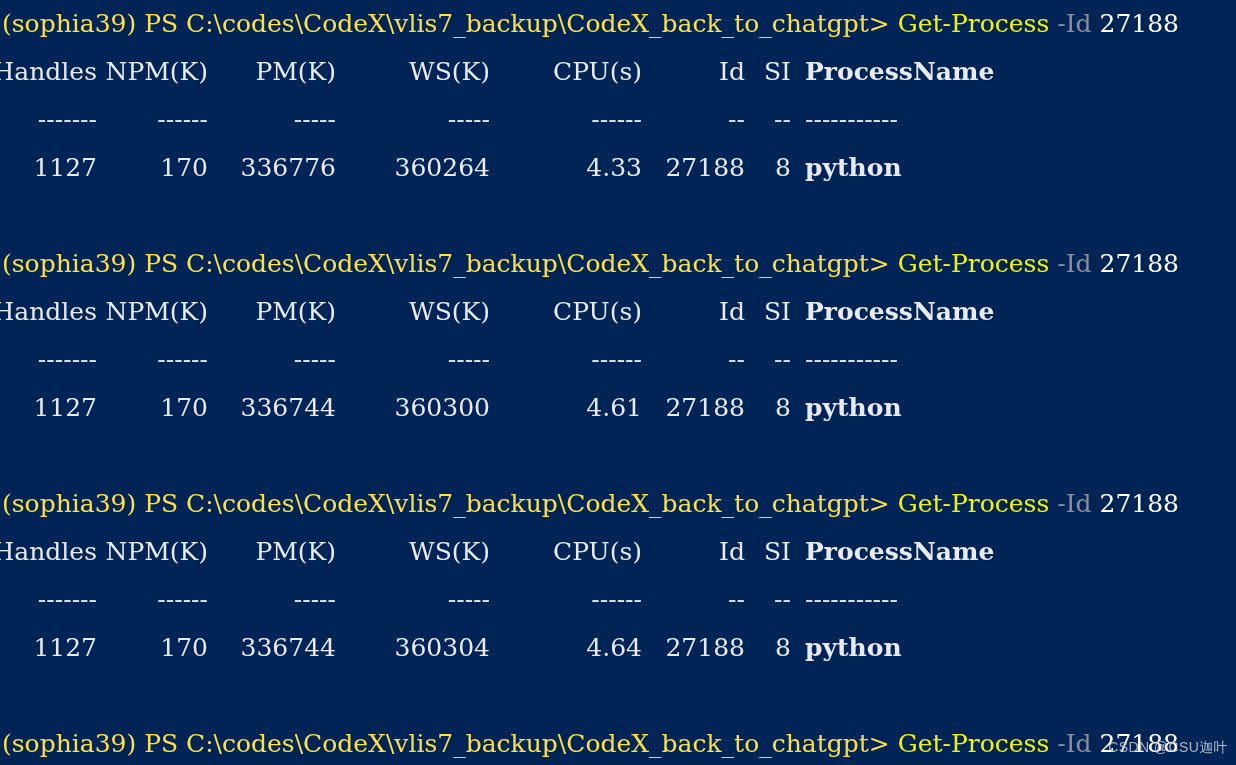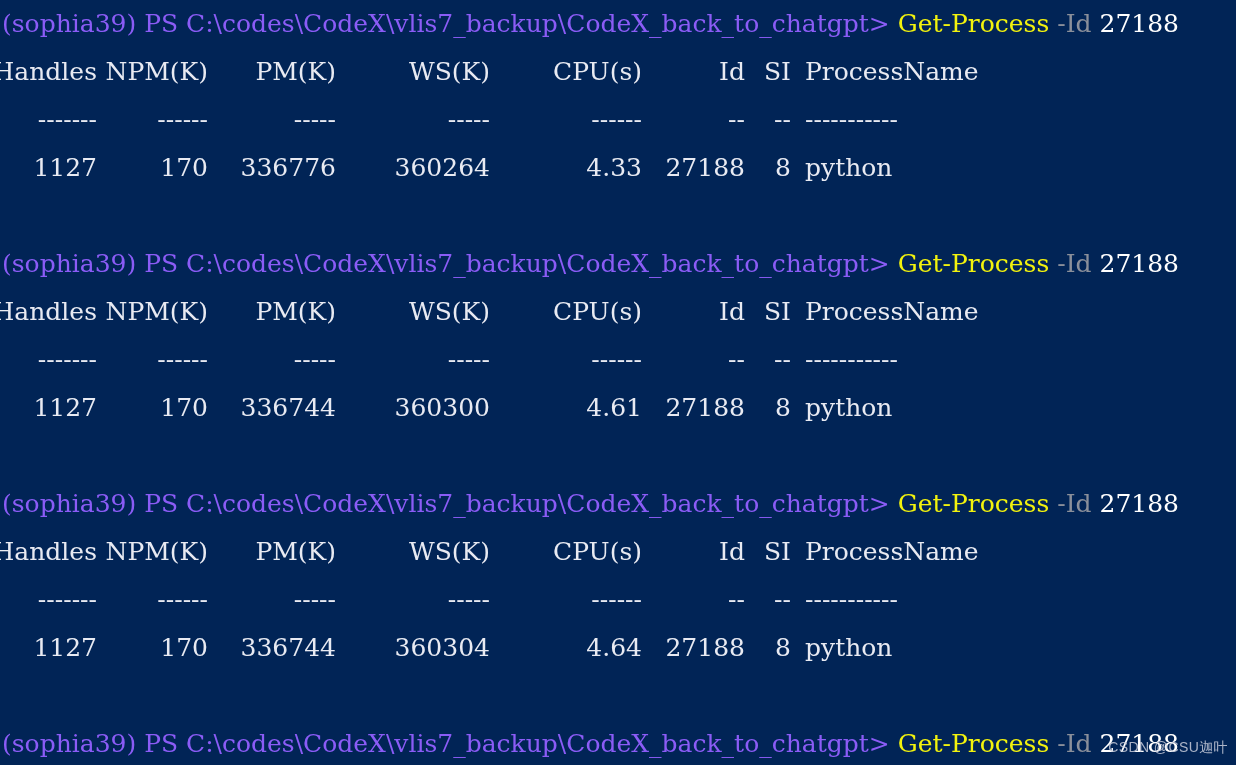--- a/index.html
+++ b/index.html
@@ -43,21 +43,21 @@
 
   .cmdline {
     font-family: "DejaVu Serif", "Liberation Serif", serif;
     font-size: 25px;
   }
 
   .seg {
     white-space: pre;
   }
 
-  .seg-prompt { color: #8b5cf6; }
+  .seg-prompt { color: #fde047; }
   .seg-command { color: #f2f20d; }
   .seg-param   { color: #8a8f9a; }
   .seg-arg     { color: #ffffff; }
 
   
   .tbl-line {
     position: relative;
     height: 48px;
     line-height: 48px;
     font-size: 25px;
@@ -69,20 +69,21 @@
     position: absolute;
     top: 0;
     text-align: right;
     white-space: pre;
     font-family: "DejaVu Serif", "Liberation Serif", serif;
     font-size: 25px;
     color: #e8eaf2;
   }
   .cell.left {
     text-align: left;
+    font-weight: bold;
   }
 
   .rule {
     position: absolute;
     top: 0;
     height: 48px;
     line-height: 48px;
     text-align: right;
     white-space: pre;
     font-family: "DejaVu Serif", "Liberation Serif", serif;

